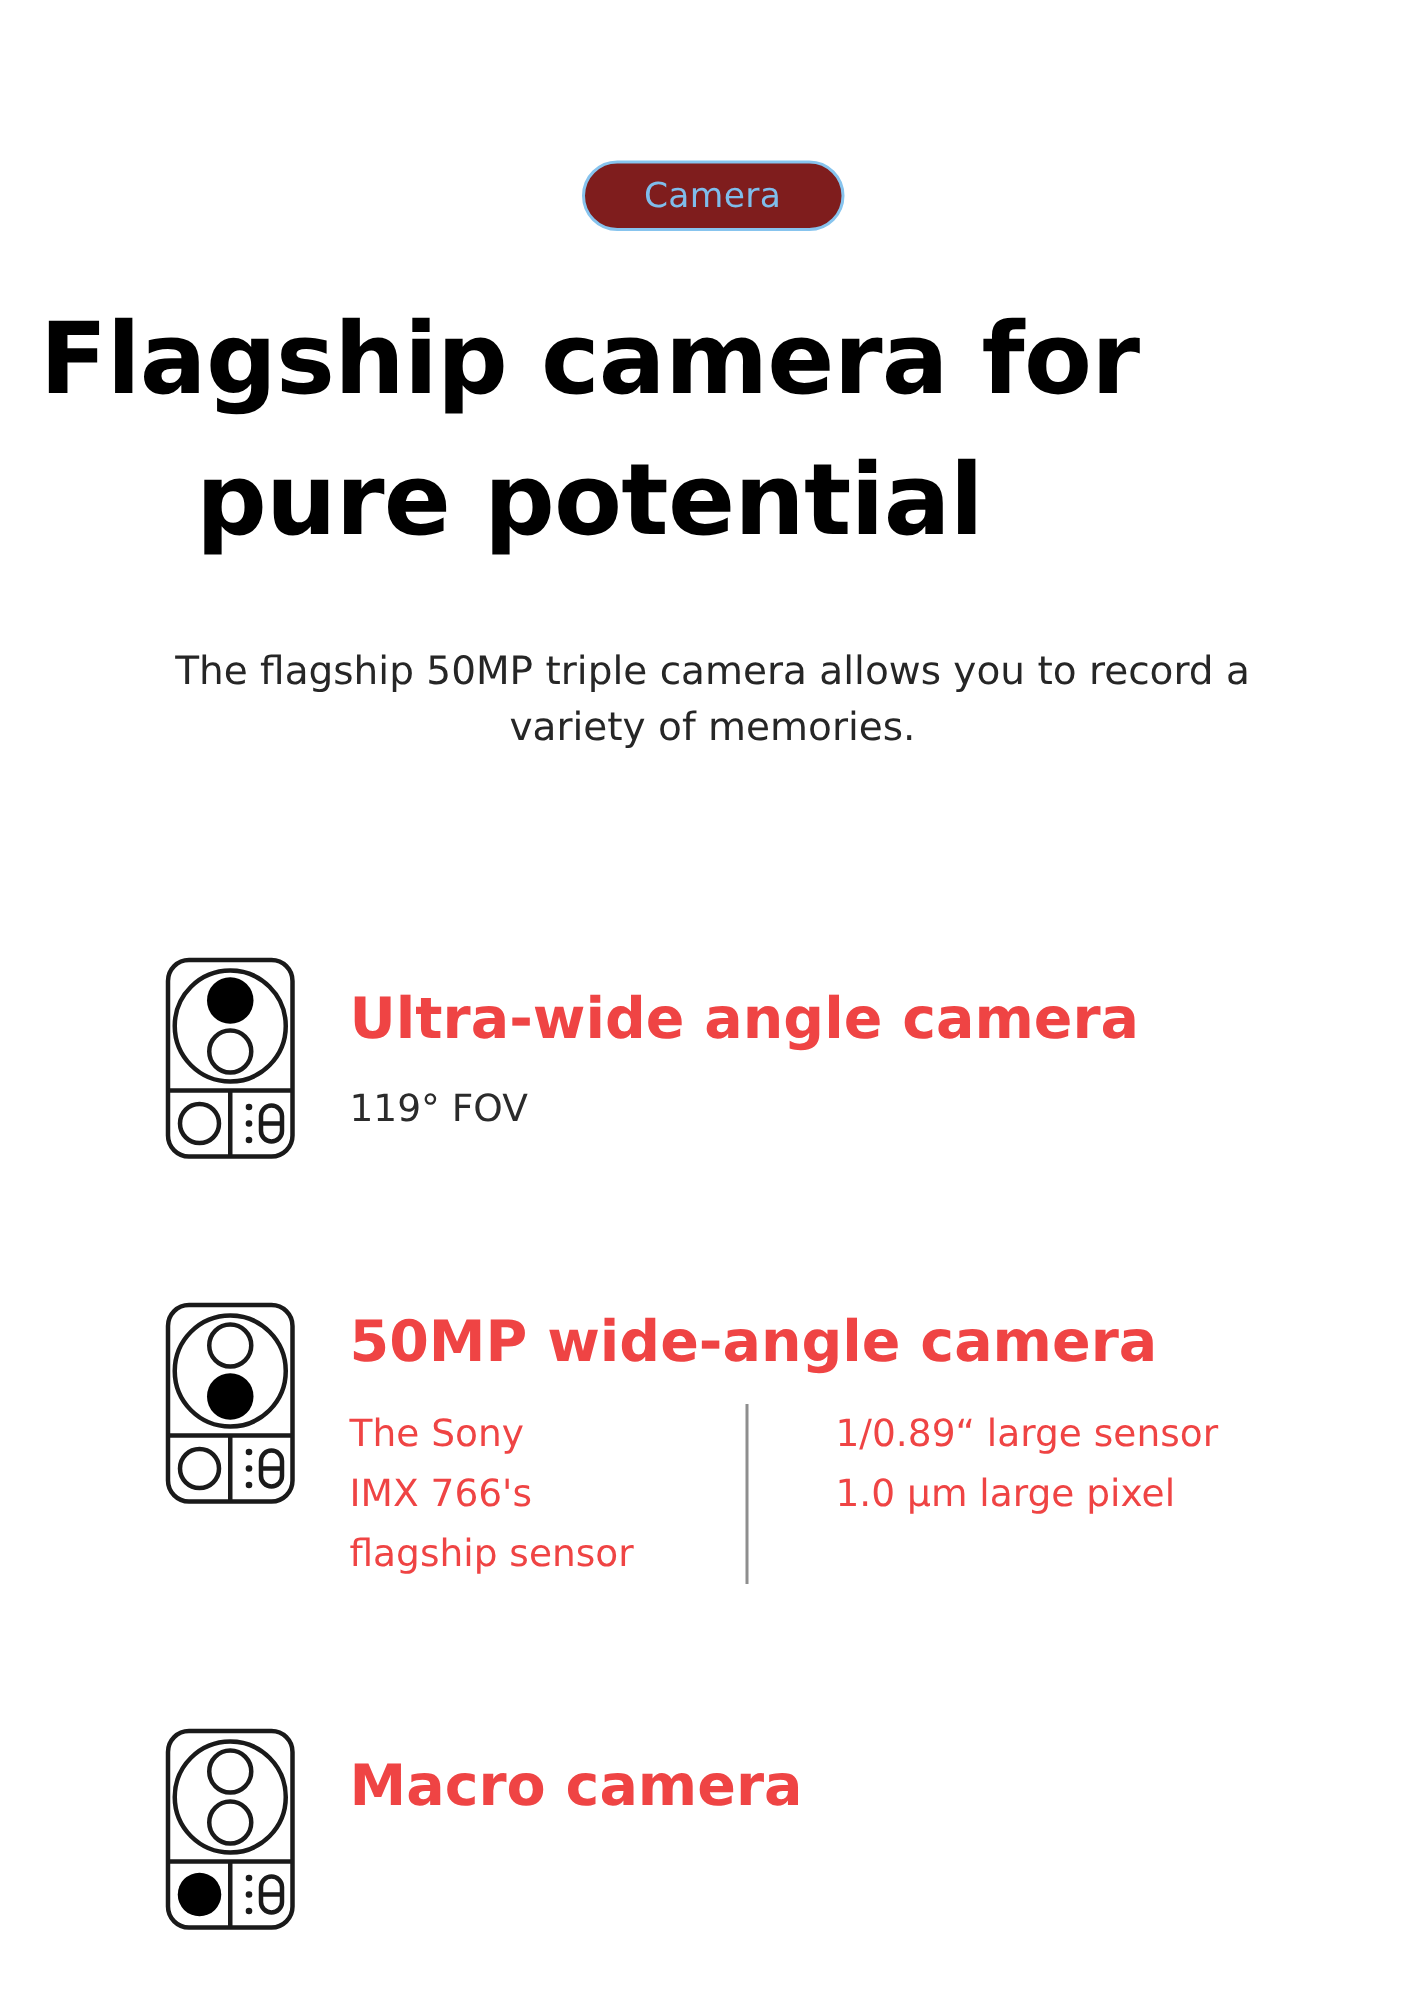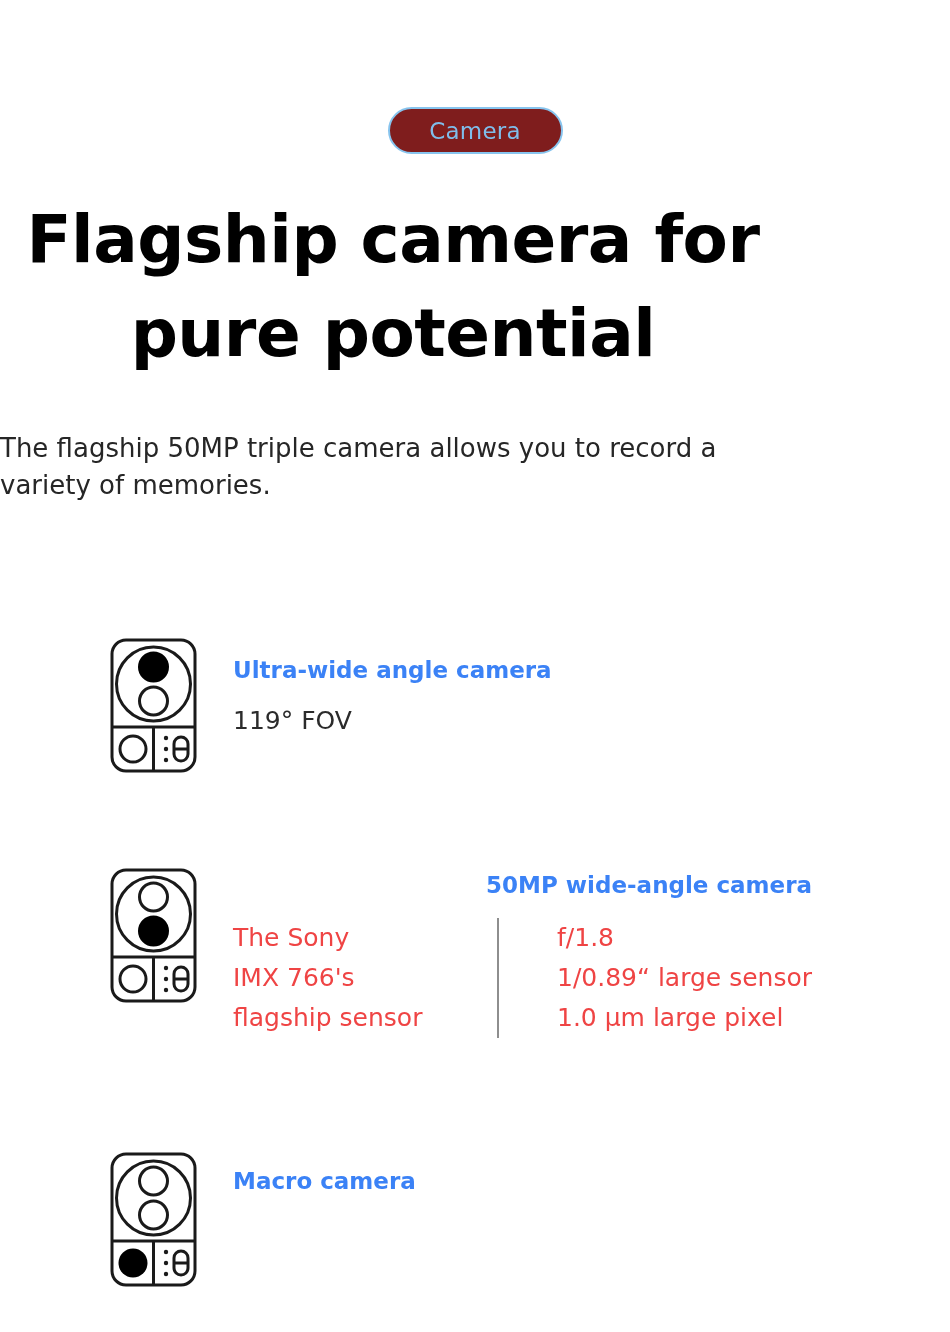--- a/index.html
+++ b/index.html
@@ -61,21 +61,21 @@
     letter-spacing: -0.5px;
     color: #000000;
   }
 
   
   .hero-sub {
     position: absolute;
     top: 430px;
     left: 0;
     width: 950px;
-    text-align: left;
+    text-align: center;
     font-size: 26px;
     line-height: 1.42;
     font-weight: 400;
     color: #262626;
   }
   .hero-sub .l2 { display: block; }
 
   
   .feature {
     position: absolute;
@@ -86,26 +86,25 @@
   .feature-1 { top: 638px; }
   .feature-2 { top: 868px; }
   .feature-3 { top: 1152px; }
 
   .feature-body {
     margin-left: 36px;
     padding-top: 4px;
   }
 
   .feature-title {
-    font-size: 23px;
+    font-size: 38px;
     font-weight: 700;
     line-height: 1.2;
-    color: #3b82f6;
+    color: #ef4444;
     white-space: nowrap;
-    text-align: right;
   }
   .feature-1 .feature-title { margin-top: 15px; }
   .feature-2 .feature-title { margin-top: 0px; }
   .feature-3 .feature-title { margin-top: 12px; }
 
   .feature-sub {
     font-size: 25px;
     font-weight: 400;
     line-height: 1.45;
     color: #2b2b2b;
@@ -196,21 +195,20 @@
     <div class="feature-body">
       <div class="feature-title">50MP wide-angle camera</div>
       <div class="specs">
         <div class="spec-col spec-col-left">
           <div>The Sony</div>
           <div>IMX 766's</div>
           <div>flagship sensor</div>
         </div>
         <div class="spec-divider"></div>
         <div class="spec-col spec-col-right">
-          <div>f/1.8</div>
           <div>1/0.89“ large sensor</div>
           <div>1.0 μm large pixel</div>
         </div>
       </div>
     </div>
   </div>
 
   <div class="feature feature-3">
     <svg class="cam-icon" width="87" height="135" viewBox="0 0 87 135">
       <rect x="2" y="2" width="83" height="131" rx="14" ry="14" fill="none" stroke="#1a1a1a" stroke-width="3"></rect>

